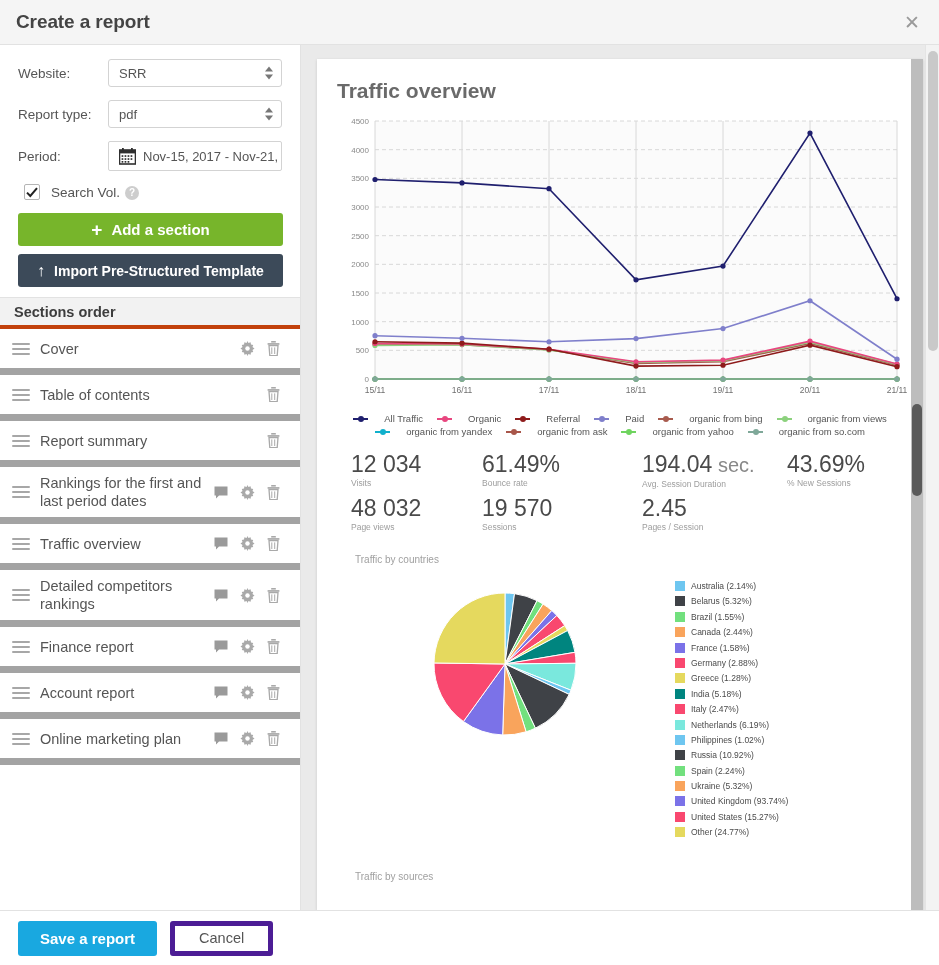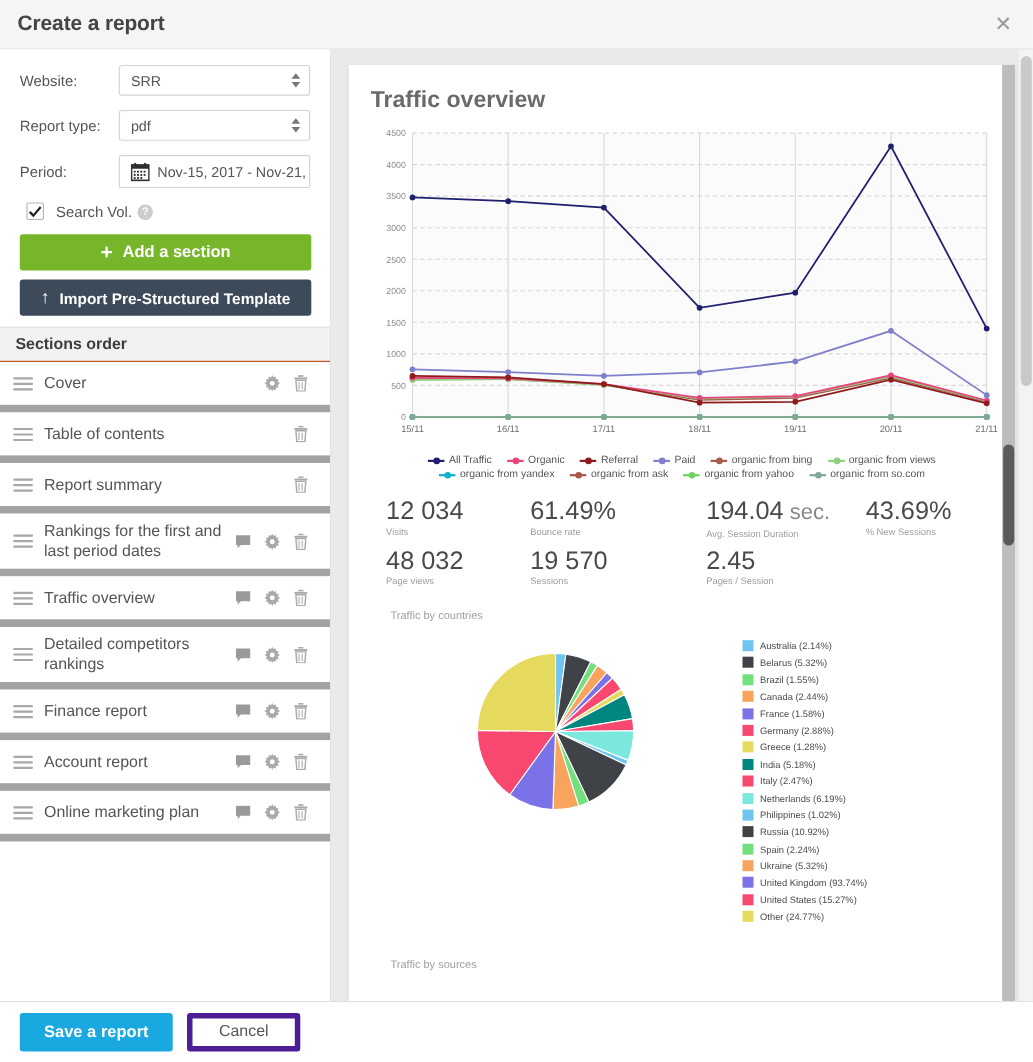--- a/index.html
+++ b/index.html
@@ -138,21 +138,21 @@
     height: 33px; width: 265px;
     background: #3c4a59; color: #fff;
     font-size: 14px; font-weight: bold;
     border: none; border-radius: 3px;
     cursor: pointer;
     gap: 9px;
   }
   .sections-head {
     background: #f2f2f2;
     border-top: 1px solid #e2e2e2;
-    border-bottom: 1px solid #c2410c;
+    border-bottom: 4px solid #c2410c;
     height: 32px;
     display: flex; align-items: center;
     padding: 0 14px;
     font-size: 14.5px; color: #3d3d3d; font-weight: 600;
   }
   .sections-list { flex: 1 1 auto; overflow: hidden; }
   .sec-item {
     display: flex; align-items: center;
     border-bottom: 7px solid #a3a3a3;
     padding: 0 14px 0 12px;
@@ -196,21 +196,21 @@
   }
   .report-title {
     font-size: 21px; color: #6a6a6a; font-weight: bold;
     margin: 4px 0 8px 2px;
   }
   .chart-box { position: relative; width: 572px; height: 300px; }
   .legend-line {
     display: flex; flex-wrap: wrap; justify-content: center;
     gap: 2px 14px; margin-top: 2px; padding: 0 6px;
   }
-  .lg-item { display: flex; align-items: center; gap: 4px; font-size: 9.5px; color: #555; }
+  .lg-item { display: flex; align-items: center; gap: 16px; font-size: 9.5px; color: #555; }
   .lg-mark { position: relative; width: 15px; height: 8px; display: block; }
   .lg-mark .bar { position: absolute; top: 3px; left: 0; width: 15px; height: 2px; }
   .lg-mark .dot { position: absolute; top: 1px; left: 5px; width: 6px; height: 6px; border-radius: 50%; }
 
   .kpis {
     display: grid;
     grid-template-columns: 131px 160px 145px auto;
     margin: 14px 0 0 16px;
     row-gap: 6px;
   }

